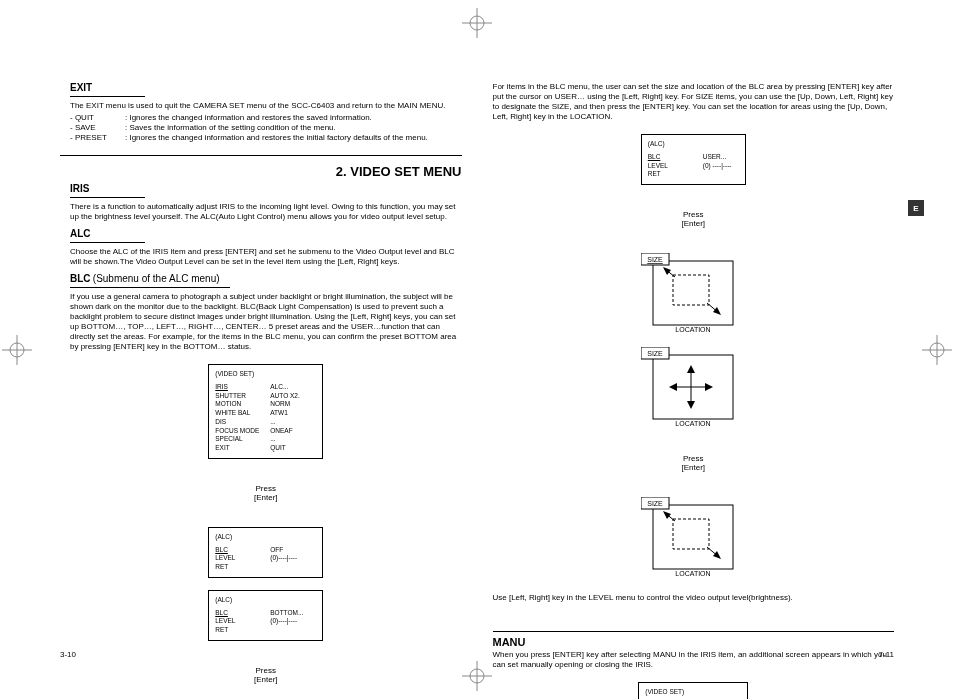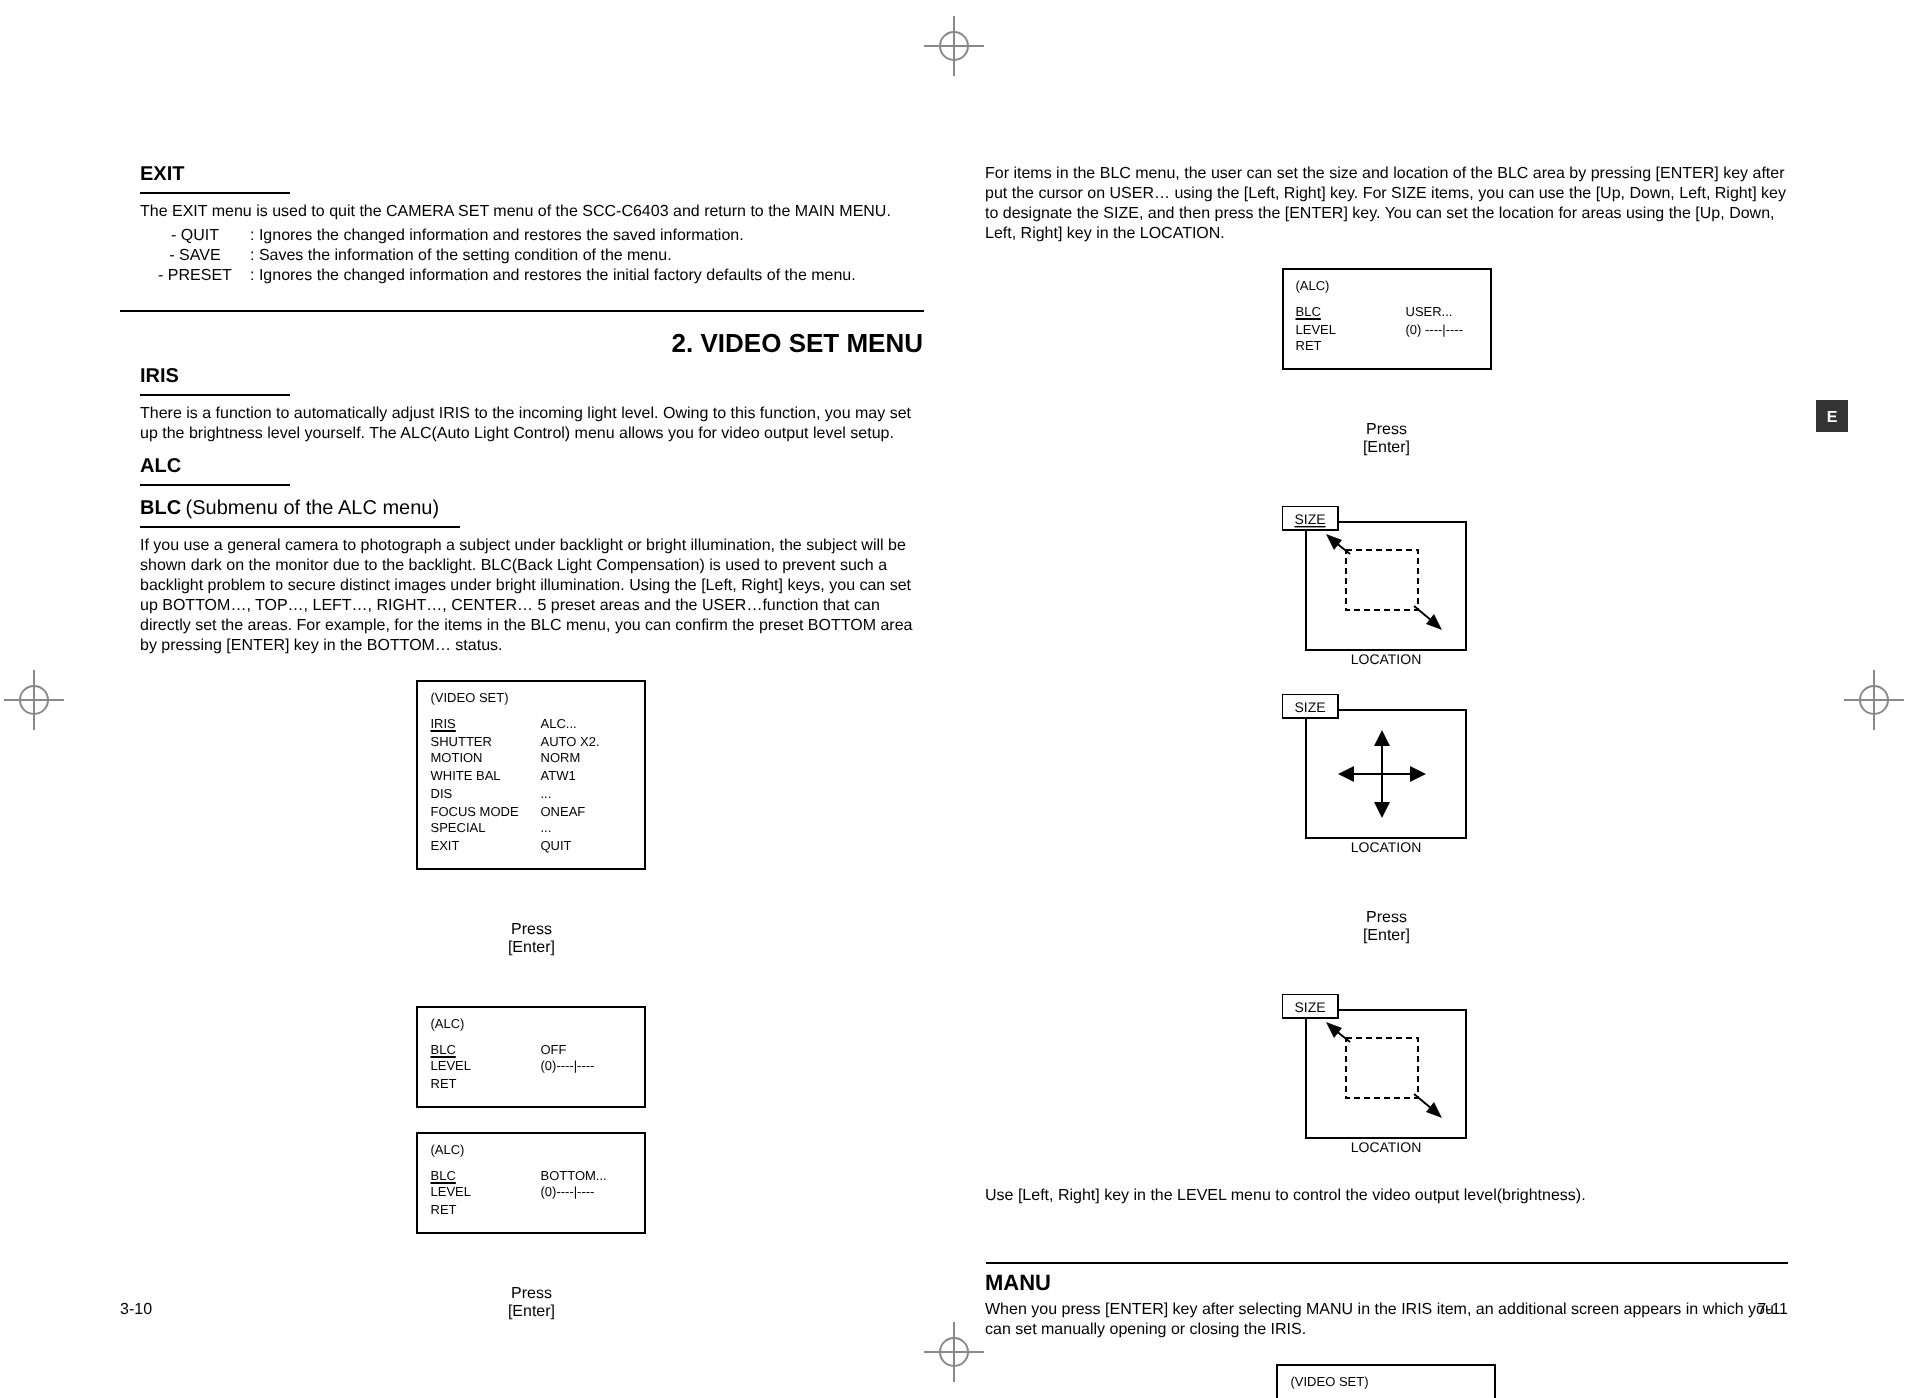--- a/index.html
+++ b/index.html
@@ -9,21 +9,21 @@
     padding: 82px 60px 40px 60px;
   }
   .columns { display: flex; gap: 31px; }
   .col { flex: 1; }
   .hdr { font-weight: bold; font-size: 10px; margin-bottom: 2px; }
   .bighdr { font-weight: bold; font-size: 13px; margin: 8px 0 4px 0; }
   .para { font-size: 8px; line-height: 1.25; margin-bottom: 2px; padding-left:10px;}
   .noind { padding-left: 0; }
   .rule { border-top: 1px solid #000; margin:5px 0 4px 0; width:100%; }
   .halfrule { border-top:1px solid #000; margin:3px 0 4px 10px; width:75px;}
-  .defrow { display:flex; font-size:8px; line-height:1.25; padding-left:10px;text-align:center;}
+  .defrow { display:flex; font-size:8px; line-height:1.25; padding-left:10px;}
   .defrow .k{ width:55px; flex:none;}
   .menu-box { border:1px solid #000; padding:5px 6px; width:115px; font-size:6.5px; line-height:1.35; position:relative; background:#fff;}
   .menu-box.shadow::after{content:""; position:absolute; top:2px; left:2px; right:-2px; bottom:-2px; border-right:2px solid #888; border-bottom:2px solid #888; z-index:-1;}
   .mtitle{ font-size:6.5px; margin-bottom:4px;}
   .mrow{ display:flex;}
   .mrow .mk{ width:55px;}
   .ul{ text-decoration: underline; }
   .diagrow{ display:flex; align-items:center; gap:25px; margin-top:12px; margin-left:10px;flex-direction:column;}
   .dlabel{ font-size:8px; text-align:center; width:50px;}
   .svgbox{ position:relative;}
@@ -86,20 +86,21 @@
 
       <div class="rule" style="margin-top:12px;"></div>
       <div class="bighdr" style="padding-left:10px;text-align:right;">2. VIDEO SET MENU</div>
 
       <div class="hdr" style="padding-left:10px; margin-top:3px;">IRIS</div>
       <div class="halfrule"></div>
       <div class="para">There is a function to automatically adjust IRIS to the incoming light level. Owing to this function, you may set up the brightness level yourself. The ALC(Auto Light Control) menu allows you for video output level setup.</div>
 
       <div class="hdr" style="padding-left:10px; margin-top:6px;">ALC</div>
       <div class="halfrule"></div>
+      <div class="para">Choose the ALC of the IRIS item and press [ENTER] and set he submenu to the Video Output level and BLC will be shown.The Video Output Level can be set in the level item using the [Left, Right] keys.</div>
 
       <div style="padding-left:10px; margin-top:6px;">
         <span class="hdr">BLC</span>
         <span style="font-size:10px; font-weight:normal;">(Submenu of the ALC menu)</span>
       </div>
       <div class="halfrule" style="width:160px;"></div>
       <div class="para">If you use a general camera to photograph a subject under backlight or bright illumination, the subject will be shown dark on the monitor due to the backlight. BLC(Back Light Compensation) is used to prevent such a backlight problem to secure distinct images under bright illumination. Using the [Left, Right] keys, you can set up BOTTOM…, TOP…, LEFT…, RIGHT…, CENTER… 5 preset areas and the USER…function that can directly set the areas. For example, for the items in the BLC menu, you can confirm the preset BOTTOM area by pressing [ENTER] key in the BOTTOM… status.</div>
 
       <div class="diagrow">
         <div id="box-l1" class="menu-box shadow">

